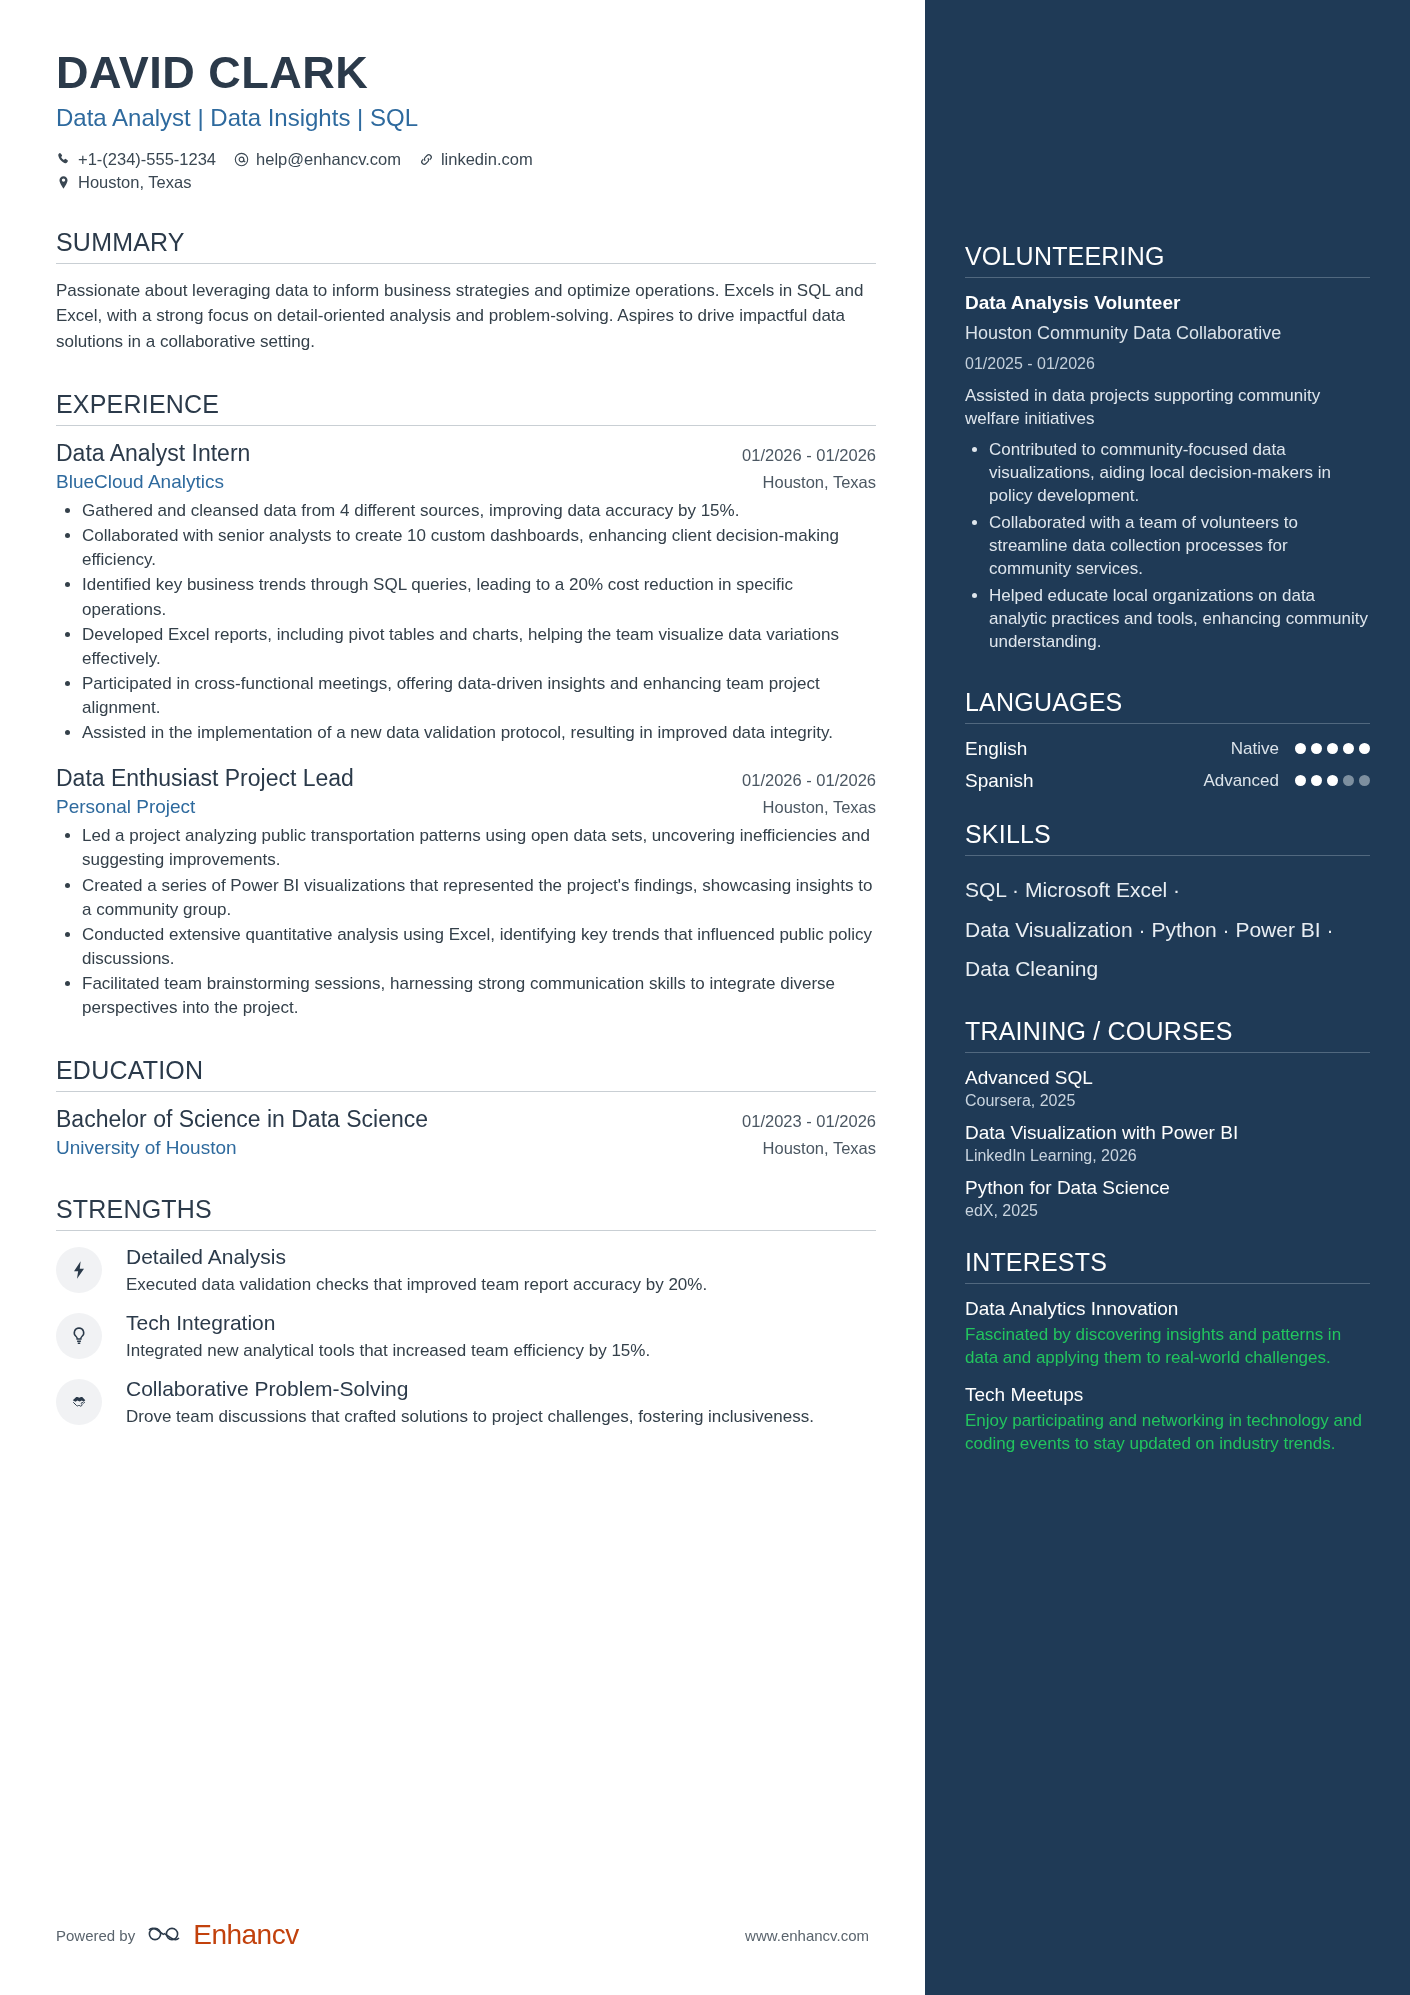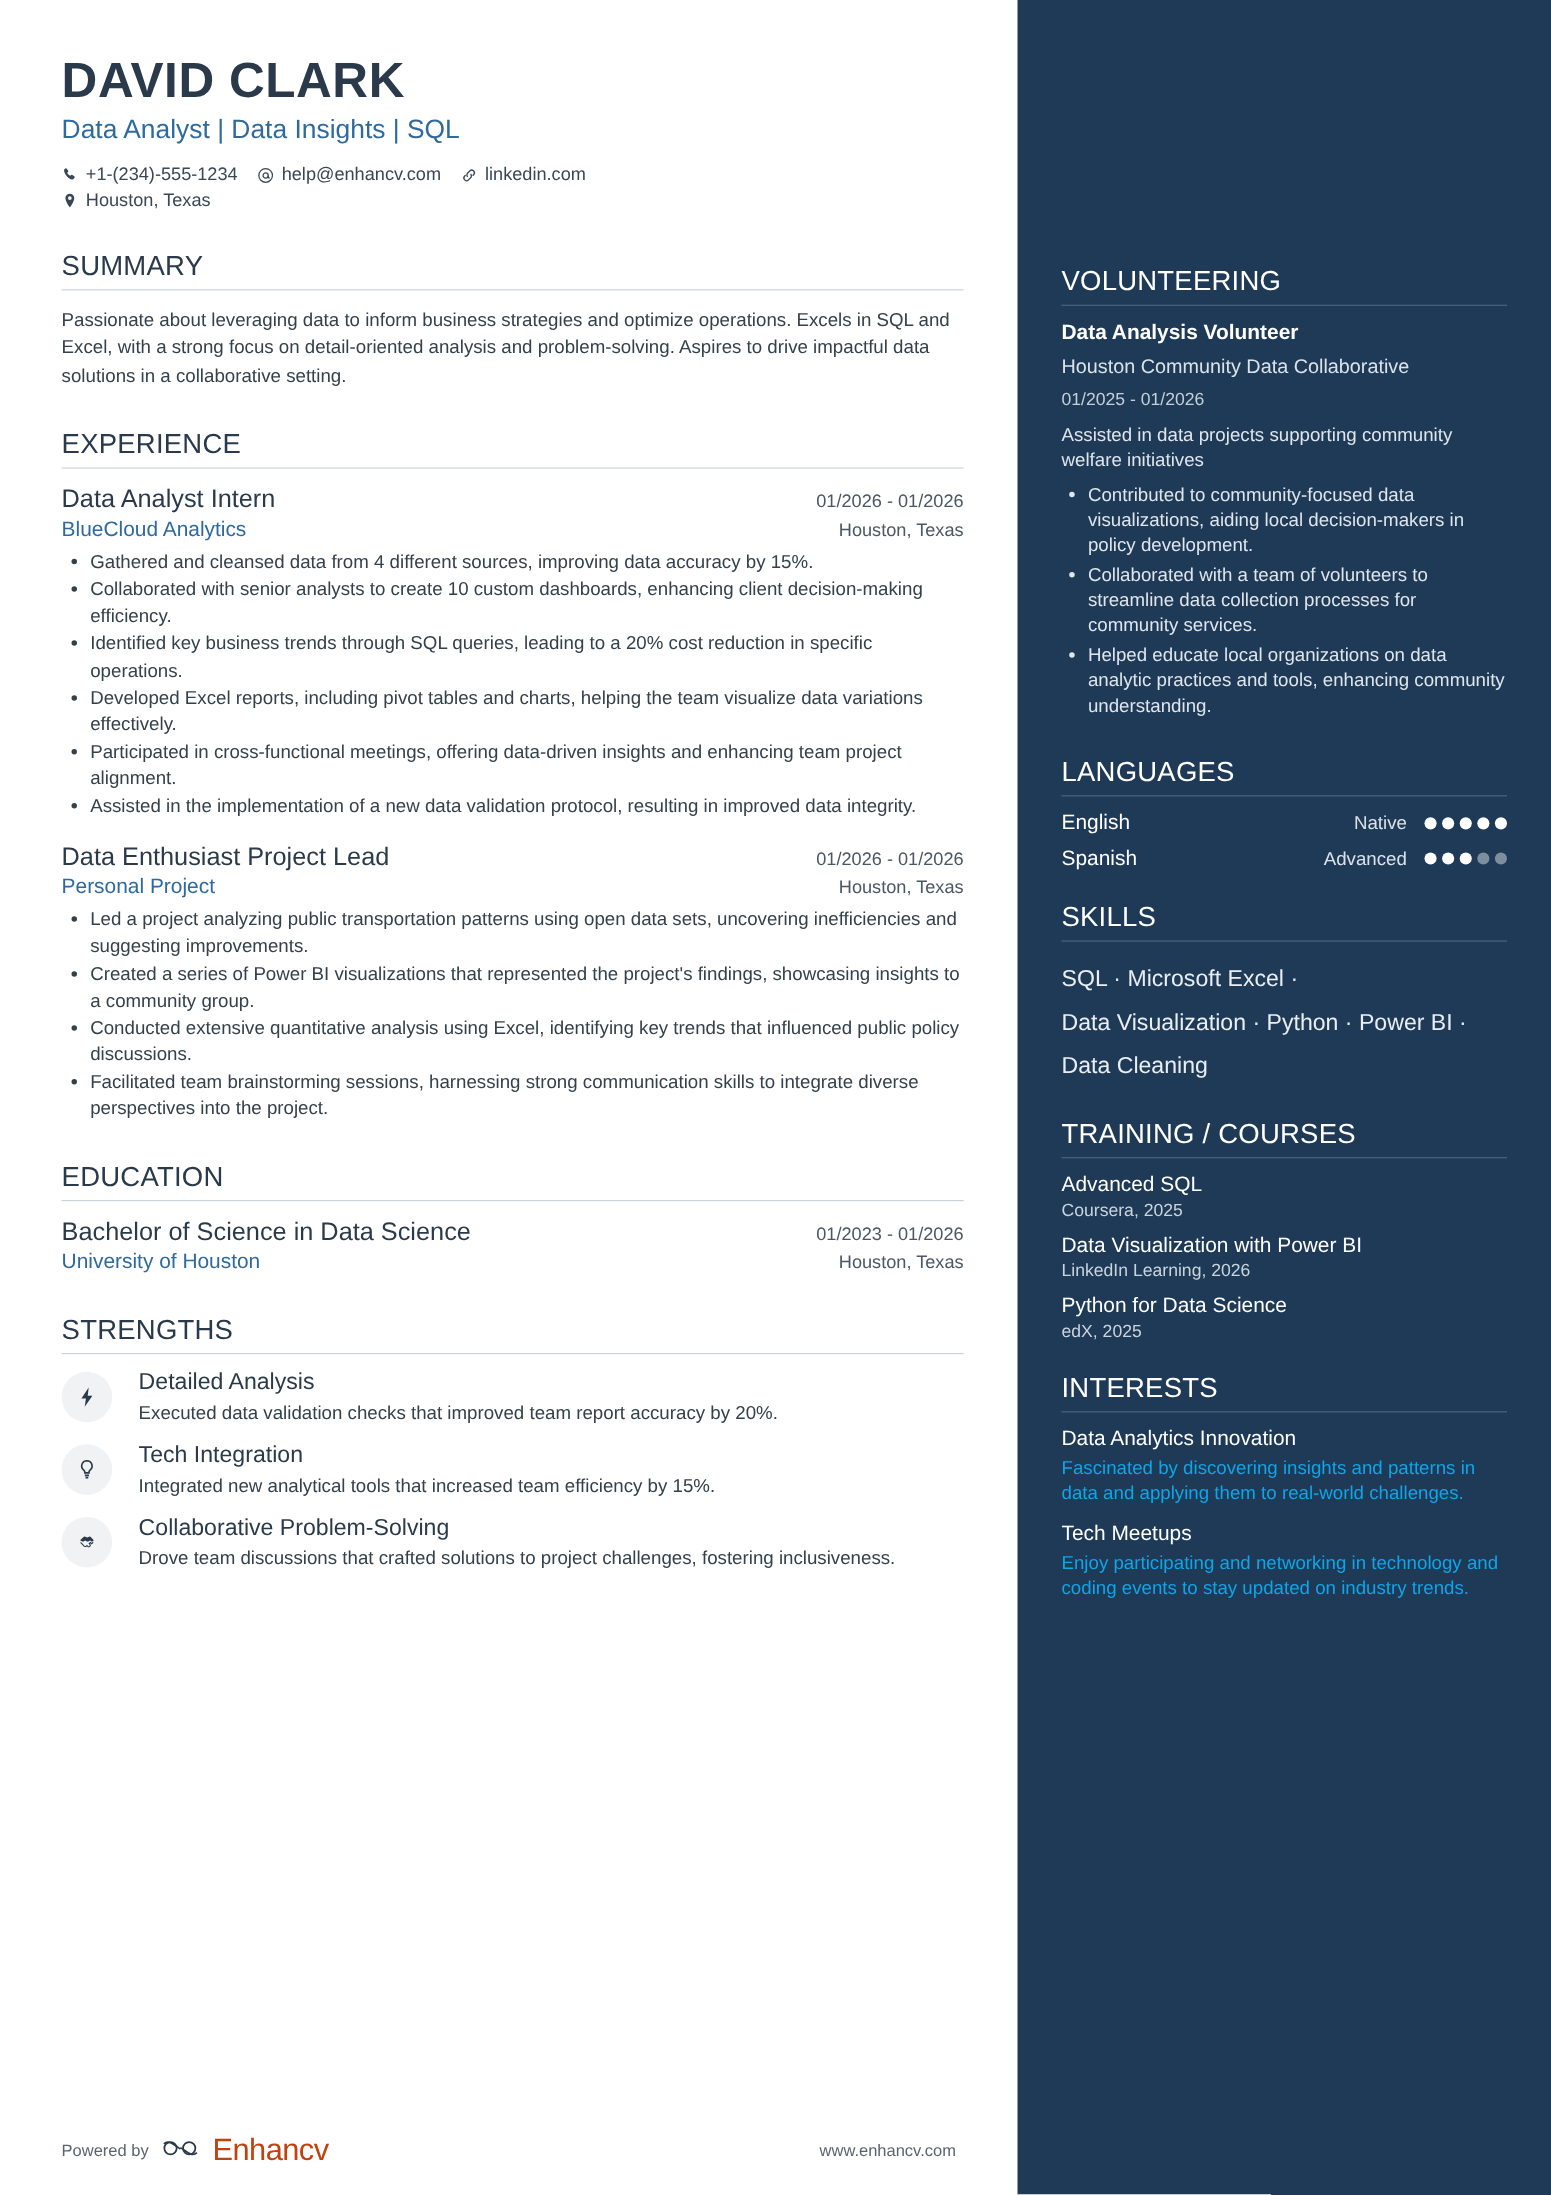--- a/index.html
+++ b/index.html
@@ -162,21 +162,21 @@
   .strength-desc {
     font-size: 17px;
     line-height: 1.4;
     color: #34404a;
   }
   
   .footer {
     position: absolute;
     left: 56px;
     right: 56px;
-    bottom: 24px;
+    bottom: 44px;
     display: flex;
     align-items: center;
     justify-content: space-between;
     font-size: 15px;
     color: #5a646d;
   }
   .powered {
     display: flex;
     align-items: center;
     gap: 12px;
@@ -261,21 +261,21 @@
     color: #e9eef3;
     line-height: 1.9;
   }
   .course {
     margin-bottom: 12px;
   }
   .course-name { font-size: 19px; color: #ffffff; }
   .course-meta { font-size: 16px; color: #c9d4df; margin-top: 3px; }
   .interest { margin-bottom: 14px; }
   .interest-name { font-size: 19px; color: #ffffff; margin-bottom: 4px; }
-  .interest-desc { font-size: 17px; line-height: 1.35; color: #0ea5e9; }
+  .interest-desc { font-size: 17px; line-height: 1.35; color: #22c55e; }
   .mt34 { margin-top: 34px; }
   .mt28 { margin-top: 28px; }
 </style>
 </head>
 <body>
 
 <div class="page">
 
   <div class="left">
 

